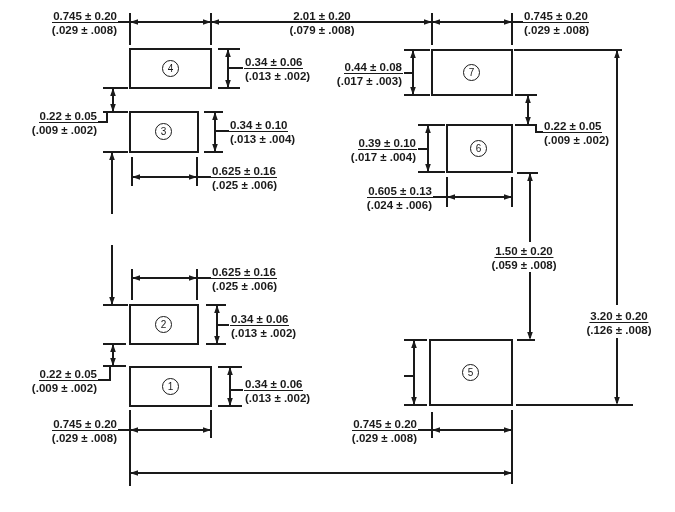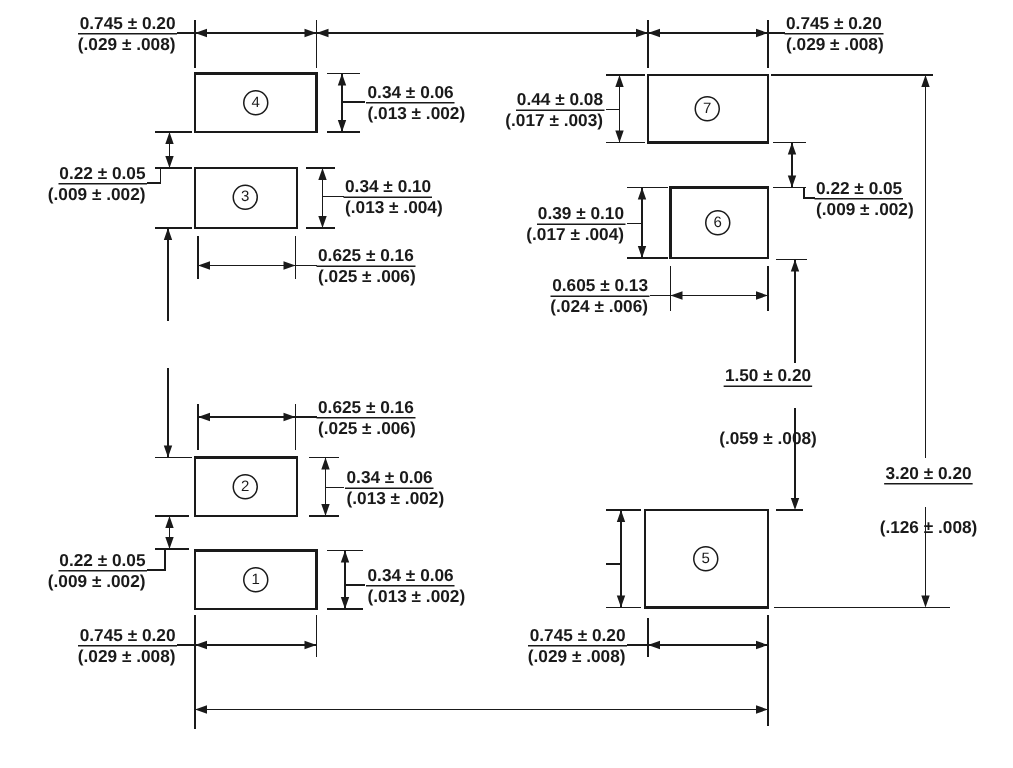--- a/index.html
+++ b/index.html
@@ -116,20 +116,24 @@
   <div class="padnum" style="left:155px;top:316px;">2</div>
   <div class="padnum" style="left:162px;top:378px;">1</div>
   <div class="padnum" style="left:463px;top:64px;">7</div>
   <div class="padnum" style="left:470px;top:140px;">6</div>
   <div class="padnum" style="left:462px;top:364px;">5</div>
 
   <div class="dim right" style="right:557px;top:10px;">
     <span class="m">0.745 ± 0.20</span>
     <span class="i">(.029 ± .008)</span>
   </div>
+  <div class="dim center" style="left:322px;top:10px;">
+    <span class="m">2.01 ± 0.20</span>
+    <span class="i">(.079 ± .008)</span>
+  </div>
   <div class="dim left" style="left:523px;top:10px;">
     <span class="m">0.745 ± 0.20</span>
     <span class="i">(.029 ± .008)</span>
   </div>
   <div class="dim left" style="left:244px;top:56px;">
     <span class="m">0.34 ± 0.06</span>
     <span class="i">(.013 ± .002)</span>
   </div>
   <div class="dim right" style="right:577px;top:110px;">
     <span class="m">0.22 ± 0.05</span>
@@ -172,25 +176,25 @@
     <span class="i">(.009 ± .002)</span>
   </div>
   <div class="dim right" style="right:258px;top:137px;">
     <span class="m">0.39 ± 0.10</span>
     <span class="i">(.017 ± .004)</span>
   </div>
   <div class="dim right" style="right:242px;top:185px;">
     <span class="m">0.605 ± 0.13</span>
     <span class="i">(.024 ± .006)</span>
   </div>
-  <div class="dim center" style="left:512px;top:245px;gap:28px;">
+  <div class="dim center" style="left:524px;top:245px;">
     <span class="m">1.50 ± 0.20</span>
     <span class="i">(.059 ± .008)</span>
   </div>
-  <div class="dim center" style="left:619px;top:310px;gap:22px;">
+  <div class="dim center" style="left:619px;top:310px;">
     <span class="m">3.20 ± 0.20</span>
     <span class="i">(.126 ± .008)</span>
   </div>
   <div class="dim right" style="right:257px;top:418px;">
     <span class="m">0.745 ± 0.20</span>
     <span class="i">(.029 ± .008)</span>
   </div>
 
 </div>
 

